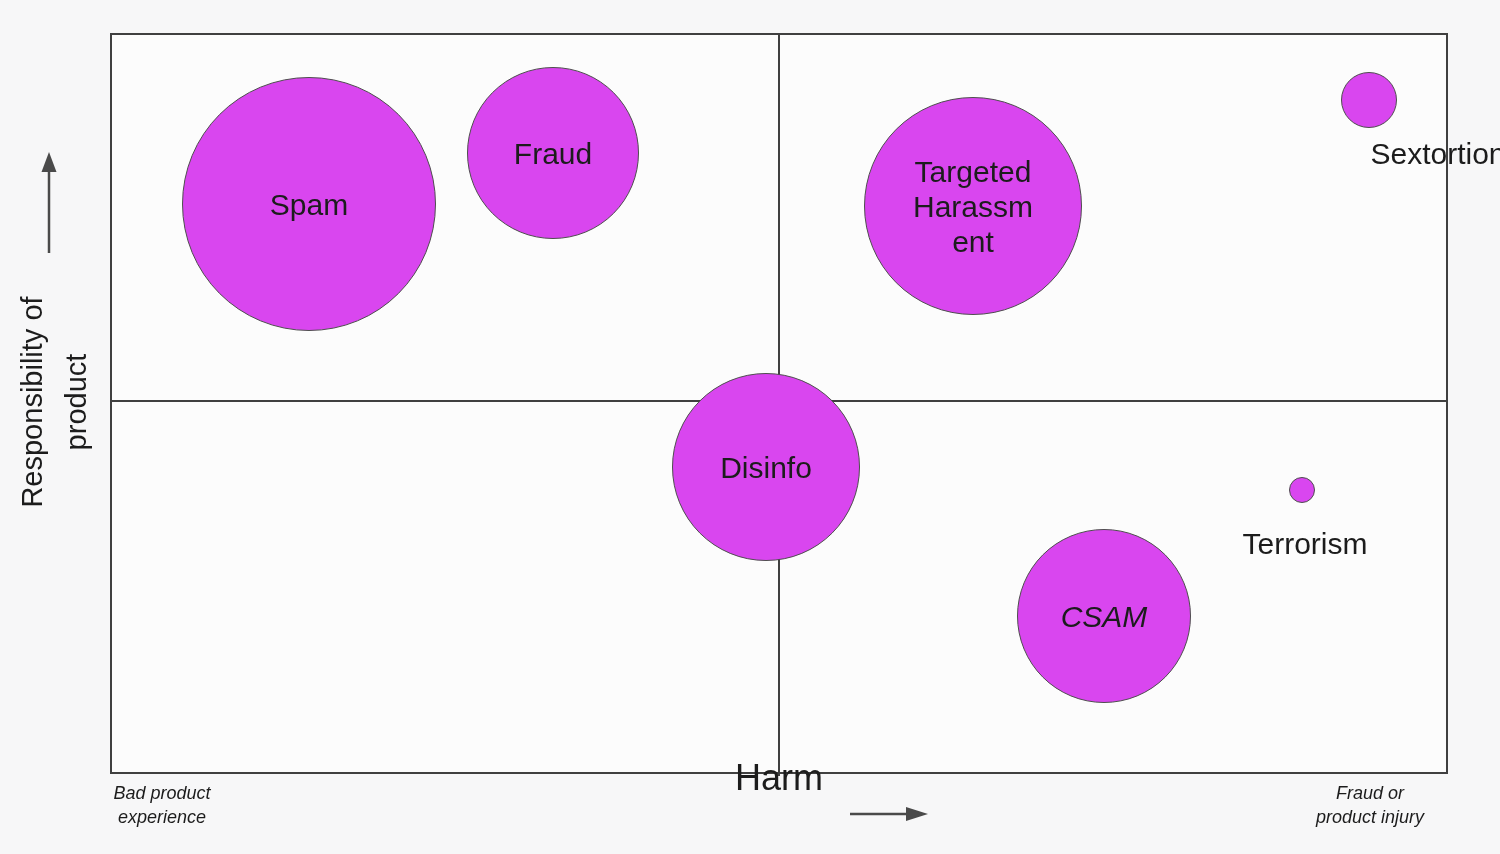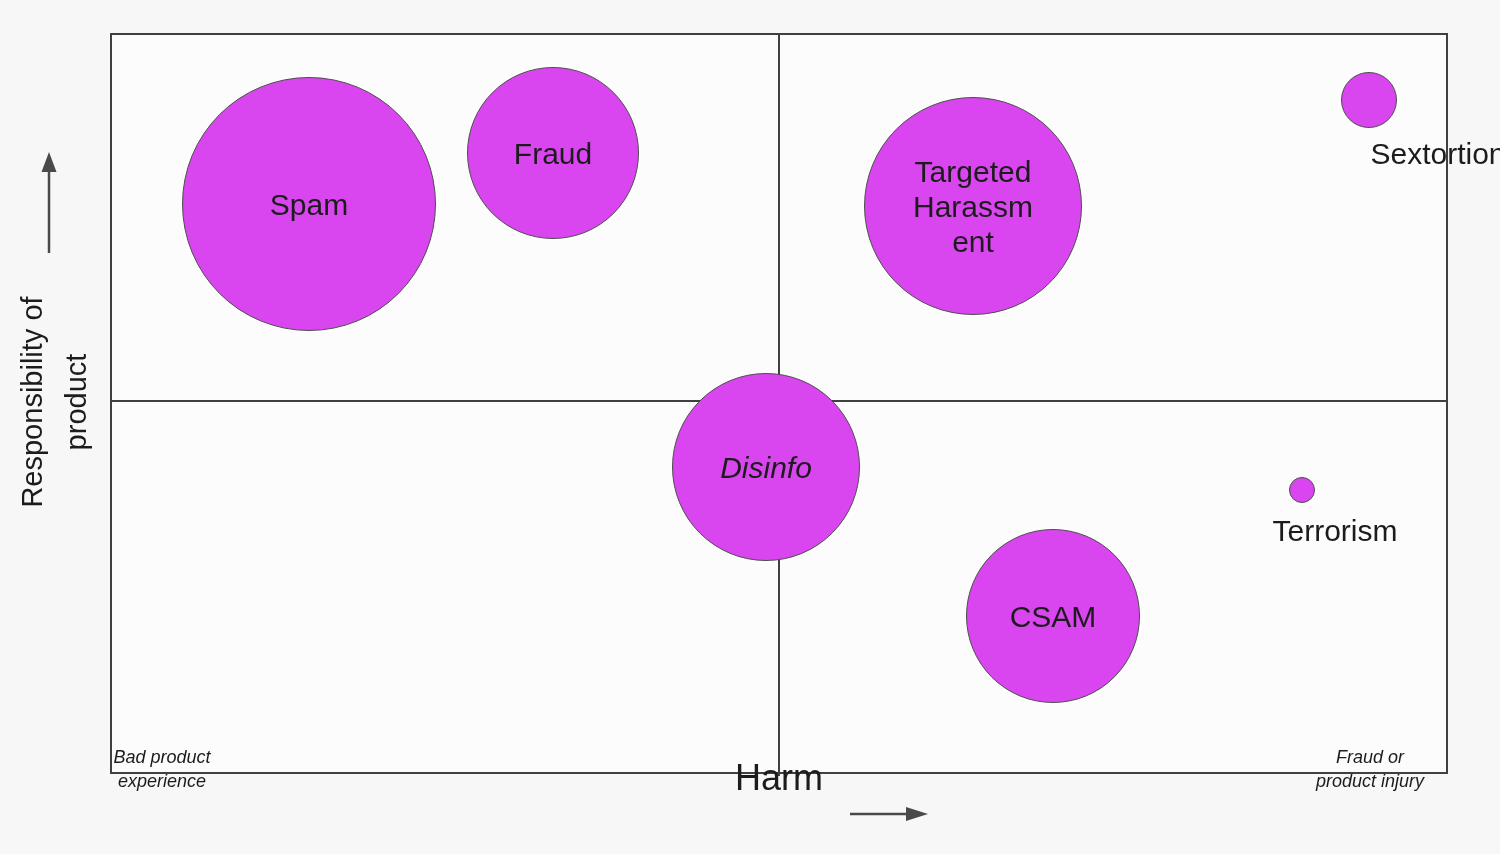--- a/index.html
+++ b/index.html
@@ -90,21 +90,21 @@
     font-size: 36px;
     line-height: 40px;
   }
   .x-arrow {
     position: absolute;
     left: 848px;
     top: 804px;
   }
   .x-min-label, .x-max-label {
     position: absolute;
-    top: 745px;
+    top: 781px;
     transform: translateX(-50%);
     font-size: 18px;
     line-height: 24px;
     font-style: italic;
     text-align: center;
   }
   .x-min-label { left: 162px; }
   .x-max-label { left: 1370px; }
   .axis-line-part { display: block; }
 </style>
@@ -122,26 +122,26 @@
         <div class="bubble-label">Spam</div>
       </div>
       <div class="bubble" style="left: 467px; top: 67px; width: 172px; height: 172px;">
         <div class="bubble-label">Fraud</div>
       </div>
       <div class="bubble" style="left: 864px; top: 97px; width: 218px; height: 218px;">
         <div class="bubble-label">Targeted<br>Harassm<br>ent</div>
       </div>
       <div class="bubble" style="left: 1341px; top: 72px; width: 56px; height: 56px;"></div>
       <div class="bubble-label below" style="left: 1438px; top: 153px;">Sextortion</div>
-      <div class="bubble" style="left: 672px; top: 373px; width: 188px; height: 188px; font-style: italic;">
+      <div class="bubble" style="left: 672px; top: 373px; width: 188px; height: 188px;">
         <div class="bubble-label">Disinfo</div>
       </div>
       <div class="bubble" style="left: 1289px; top: 477px; width: 26px; height: 26px;"></div>
-      <div class="bubble-label below" style="left: 1305px; top: 530px; margin-left: 30px;">Terrorism</div>
-      <div class="bubble" style="left: 966px; top: 529px; width: 174px; height: 174px;">
+      <div class="bubble-label below" style="left: 1305px; top: 543px;">Terrorism</div>
+      <div class="bubble" style="left: 1017px; top: 529px; width: 174px; height: 174px; font-style: italic;">
         <div class="bubble-label">CSAM</div>
       </div>
     </div>
 
   <svg class="y-arrow" width="26" height="106" viewBox="0 0 26 106">
     <line x1="13" y1="103" x2="13" y2="16" stroke="#4a4a4a" stroke-width="2.5"></line>
     <polygon points="13,2 5.5,22 20.5,22" fill="#4a4a4a"></polygon>
   </svg>
 
   <div class="y-axis-label">

